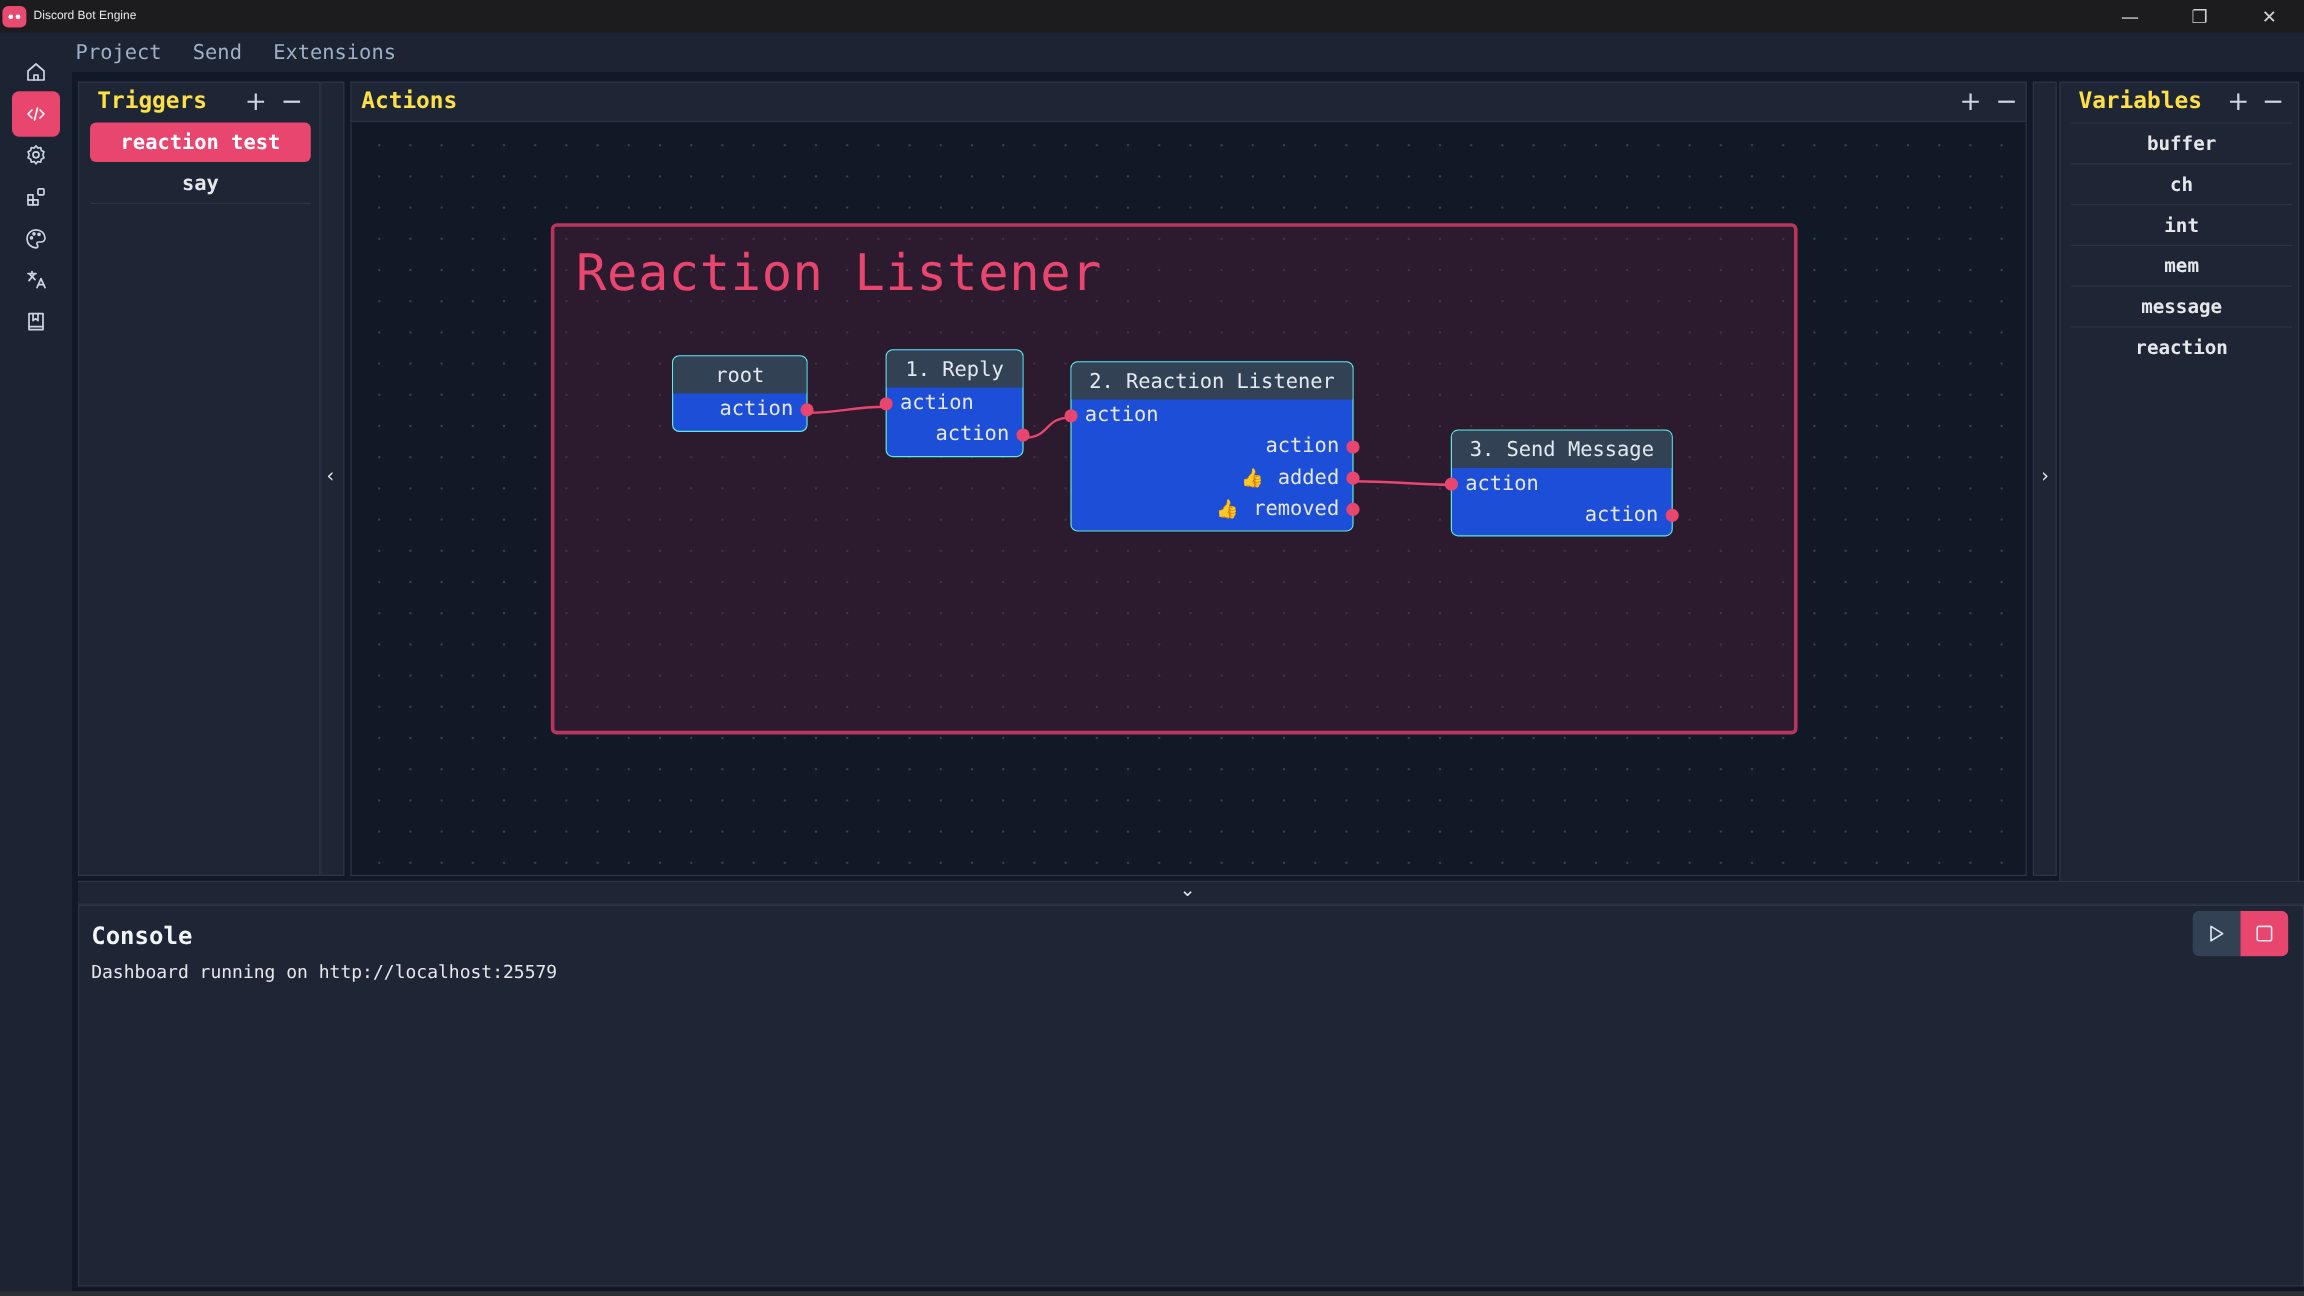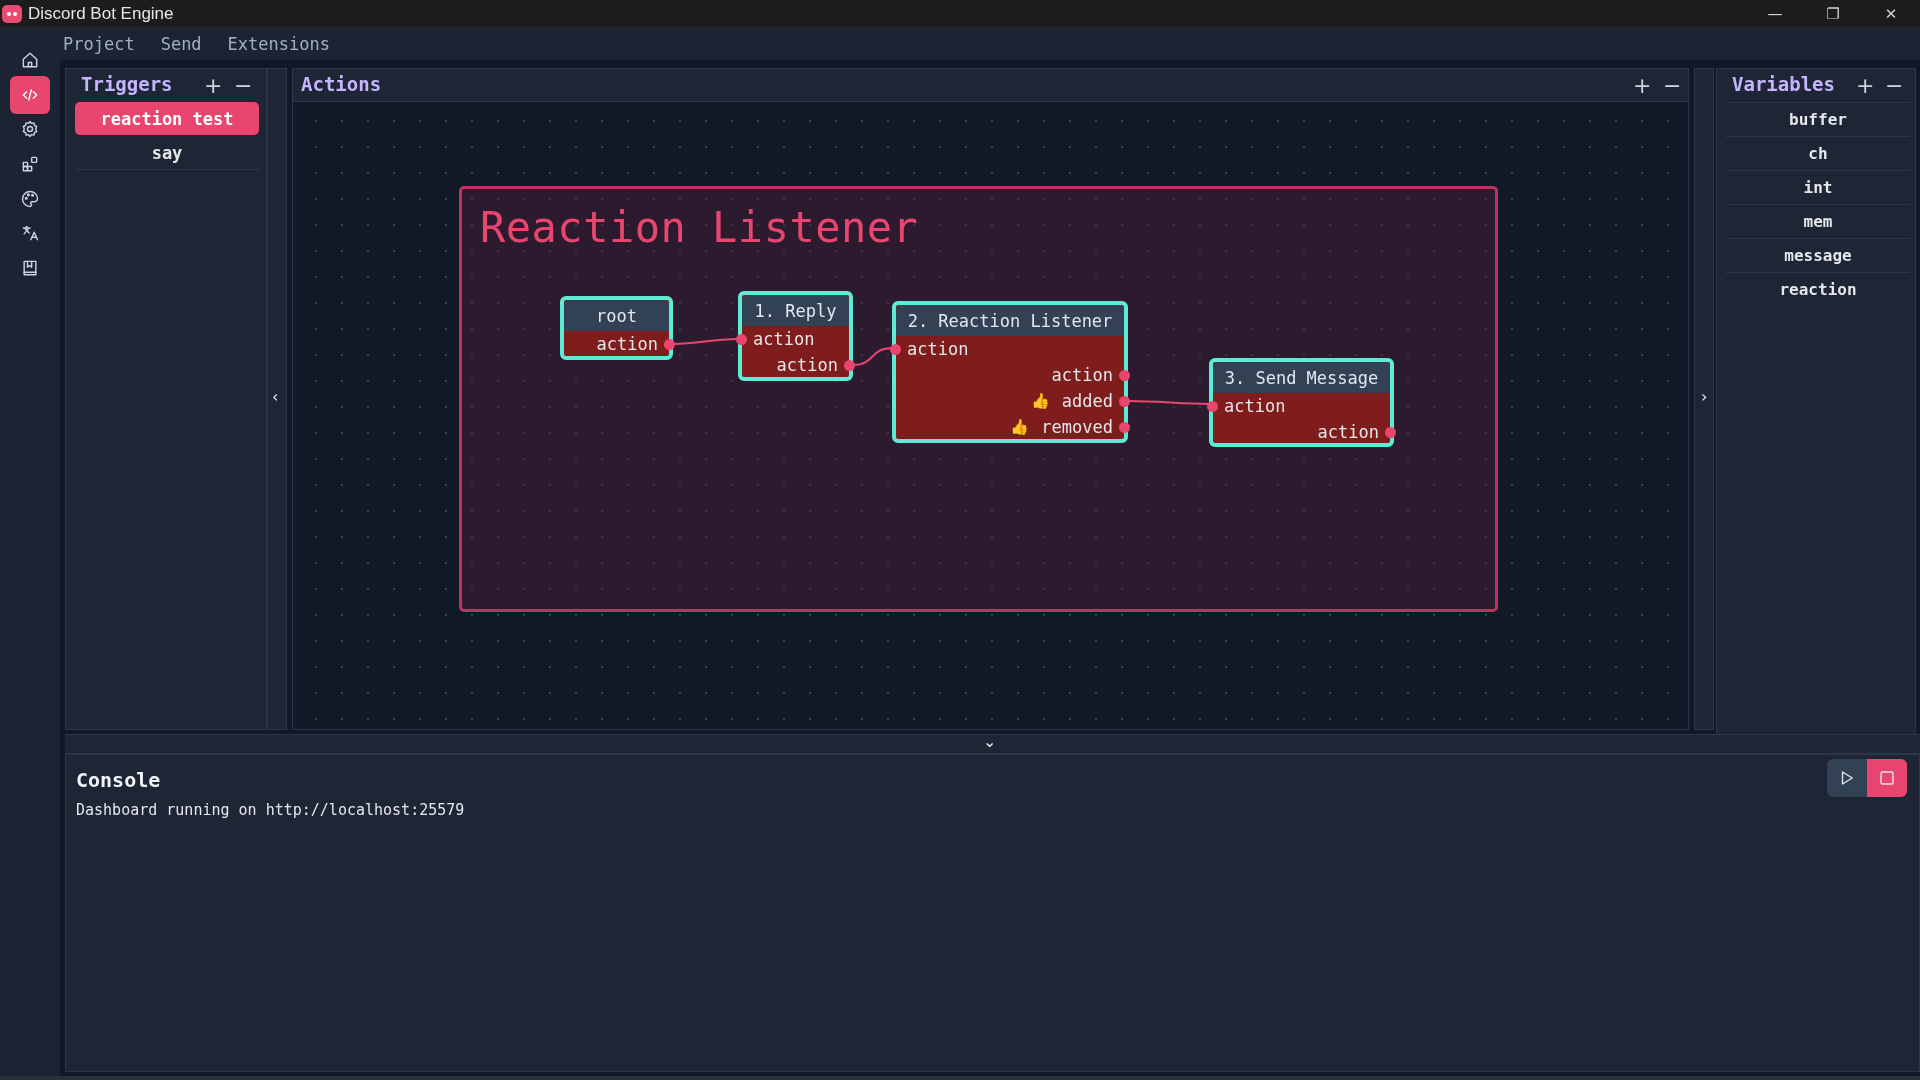--- a/index.html
+++ b/index.html
@@ -4,57 +4,57 @@
 <style>
   * { box-sizing: border-box; margin: 0; padding: 0; }
   html, body { width: 1920px; height: 1080px; overflow: hidden; background: #111827; }
   body { font-family: "DejaVu Sans Mono", "Liberation Mono", monospace; color: #e5e7eb; position: relative; }
 
   
   .titlebar { position: absolute; left: 0; top: 0; width: 1920px; height: 27px; background: #1c1c1e; display: flex; align-items: center; }
   .app-icon { width: 20px; height: 18px; margin-left: 2px; margin-right: 6px; background: #e84a72; border-radius: 5px; position: relative; }
   .app-icon::before, .app-icon::after { content: ""; position: absolute; top: 7px; width: 4px; height: 4px; background: #fff; border-radius: 50%; }
   .app-icon::before { left: 5px; } .app-icon::after { right: 5px; }
-  .app-title { font-family: "Liberation Sans", sans-serif; font-size: 17px; color: #e6e6e6; }
+  .app-title { font-family: "Liberation Sans", sans-serif; font-size: 10px; color: #e6e6e6; }
   .win-controls { position: absolute; right: 0; top: 0; height: 27px; display: flex; }
   .win-btn { width: 58px; height: 27px; display: flex; align-items: center; justify-content: center; color: #d0d0d0; font-family: "DejaVu Sans", sans-serif; font-size: 15px; }
 
   
   .rail { position: absolute; left: 0; top: 27px; width: 60px; height: 1049px; background: #1c2333; }
   .rail-item { position: absolute; left: 10px; width: 40px; height: 38px; border-radius: 6px; display: flex; align-items: center; justify-content: center; }
   .rail-item.active { background: #e8456f; }
   .rail-item svg { width: 20px; height: 20px; stroke: #cbd5e1; fill: none; stroke-width: 1.7; stroke-linecap: round; stroke-linejoin: round; }
   .rail-item.active svg { stroke: #ffffff; }
 
   
   .menubar { position: absolute; left: 60px; top: 27px; width: 1860px; height: 34px; background: #1c2333; display: flex; align-items: center; border-bottom: 1px solid #111827; }
   .menu-item { font-size: 17px; color: #9fb0c6; margin-left: 14px; margin-right: 12px; }
   .menu-item:first-child { margin-left: 3px; }
 
   
   .panel { position: absolute; background: #1e2535; border: 1px solid #2c3549; }
-  .panel-title { position: absolute; font-size: 19px; font-weight: bold; color: #c4b5fd; }
+  .panel-title { position: absolute; font-size: 19px; font-weight: bold; color: #fde047; }
   .pm { position: absolute; font-family: "DejaVu Sans", sans-serif; font-size: 22px; color: #cbd5e1; line-height: 22px; }
 
   .triggers { left: 65px; top: 68px; width: 202px; height: 662px; }
   .trigger-list { position: absolute; left: 9px; top: 33px; width: 184px; }
   .trigger-item { height: 33px; display: flex; align-items: center; justify-content: center; font-size: 17px; font-weight: bold; color: #e5e7eb; border-bottom: 1px solid #2c3549; margin-bottom: 2px; }
   .trigger-item.active { background: #e8456f; color: #fff; border-radius: 5px; border-bottom: none; }
 
   .collapse-strip { position: absolute; background: #1e2535; border: 1px solid #2c3549; }
   .chev { position: absolute; color: #e2e8f0; font-family: "DejaVu Sans", sans-serif; font-size: 16px; }
 
   .actions-head { left: 292px; top: 68px; width: 1397px; height: 34px; }
   .canvas { position: absolute; left: 292px; top: 102px; width: 1397px; height: 628px; background-color: #111826;
     background-image: radial-gradient(circle, #3a4355 1px, transparent 1.3px); background-size: 26px 26px; background-position: 10px 6px; border: 1px solid #2c3549; border-top: none; }
 
   .group { position: absolute; left: 459px; top: 186px; width: 1039px; height: 426px; border: 3px solid #b8365e; border-radius: 5px; background: rgba(78, 30, 60, 0.45); }
   .group-title { position: absolute; left: 18px; top: 14px; font-size: 42px; color: #e8456f; letter-spacing: 0.5px; }
 
-  .node { position: absolute; background: #7f1d1d; border: 4px solid #5eead4; border-radius: 6px; overflow: visible; }
+  .node { position: absolute; background: #1d4ed8; border: 1px solid #5eead4; border-radius: 6px; overflow: visible; }
   .node-head { height: 31px; background: #334155; border-radius: 5px 5px 0 0; display: flex; align-items: center; justify-content: center; font-size: 17px; color: #e2e8f0; }
   .port-row { position: relative; height: 26px; font-size: 17px; color: #e5e7eb; display: flex; align-items: center; }
   .port-row.in { padding-left: 11px; }
   .port-row.out { justify-content: flex-end; padding-right: 11px; }
   .dot { position: absolute; width: 11px; height: 11px; border-radius: 50%; background: #e8456f; top: 8px; }
   .port-row.in .dot { left: -6px; }
   .port-row.out .dot { right: -6px; }
   .emoji { font-family: "DejaVu Sans", sans-serif; font-size: 15px; color: #f5a623; margin-right: 12px; }
 
   .wires { position: absolute; left: 0; top: 0; width: 1920px; height: 1080px; pointer-events: none; }

